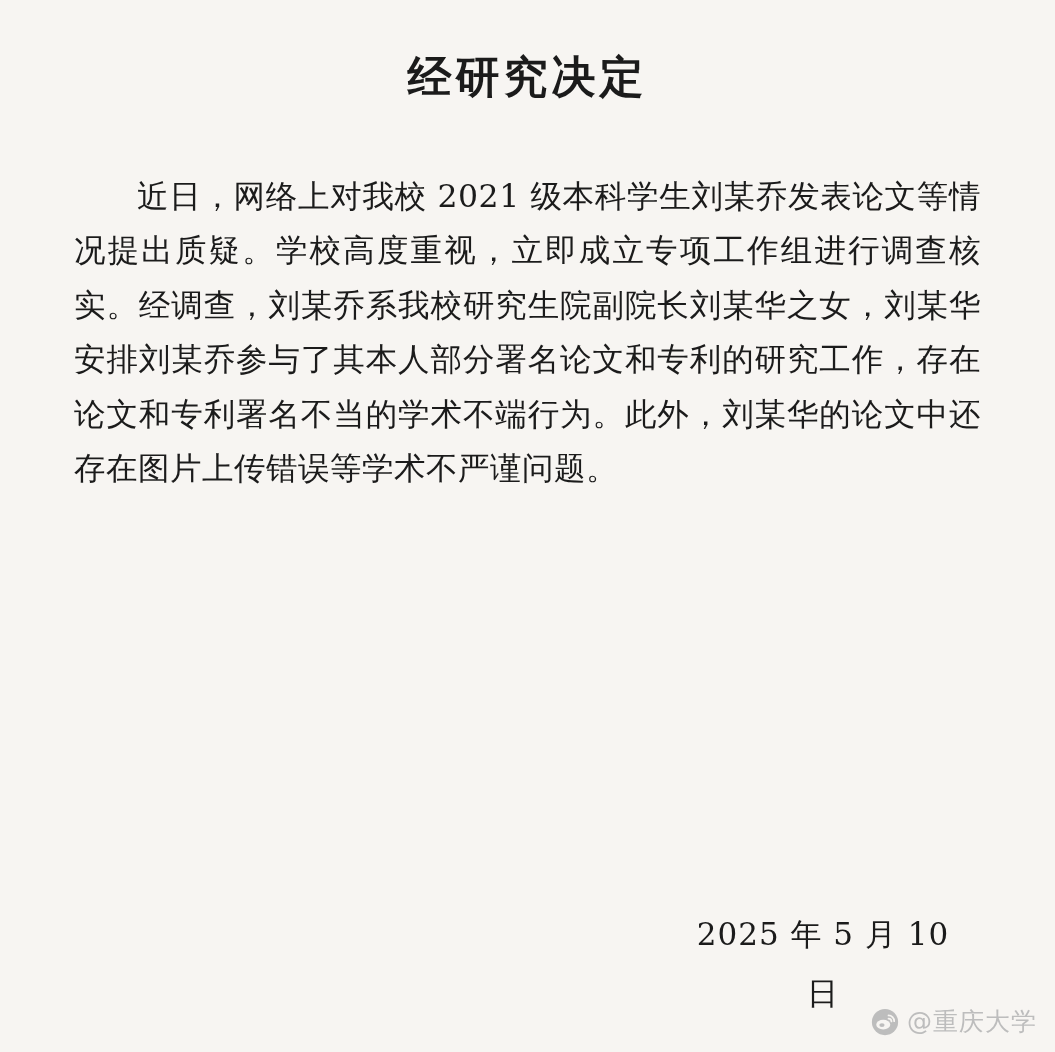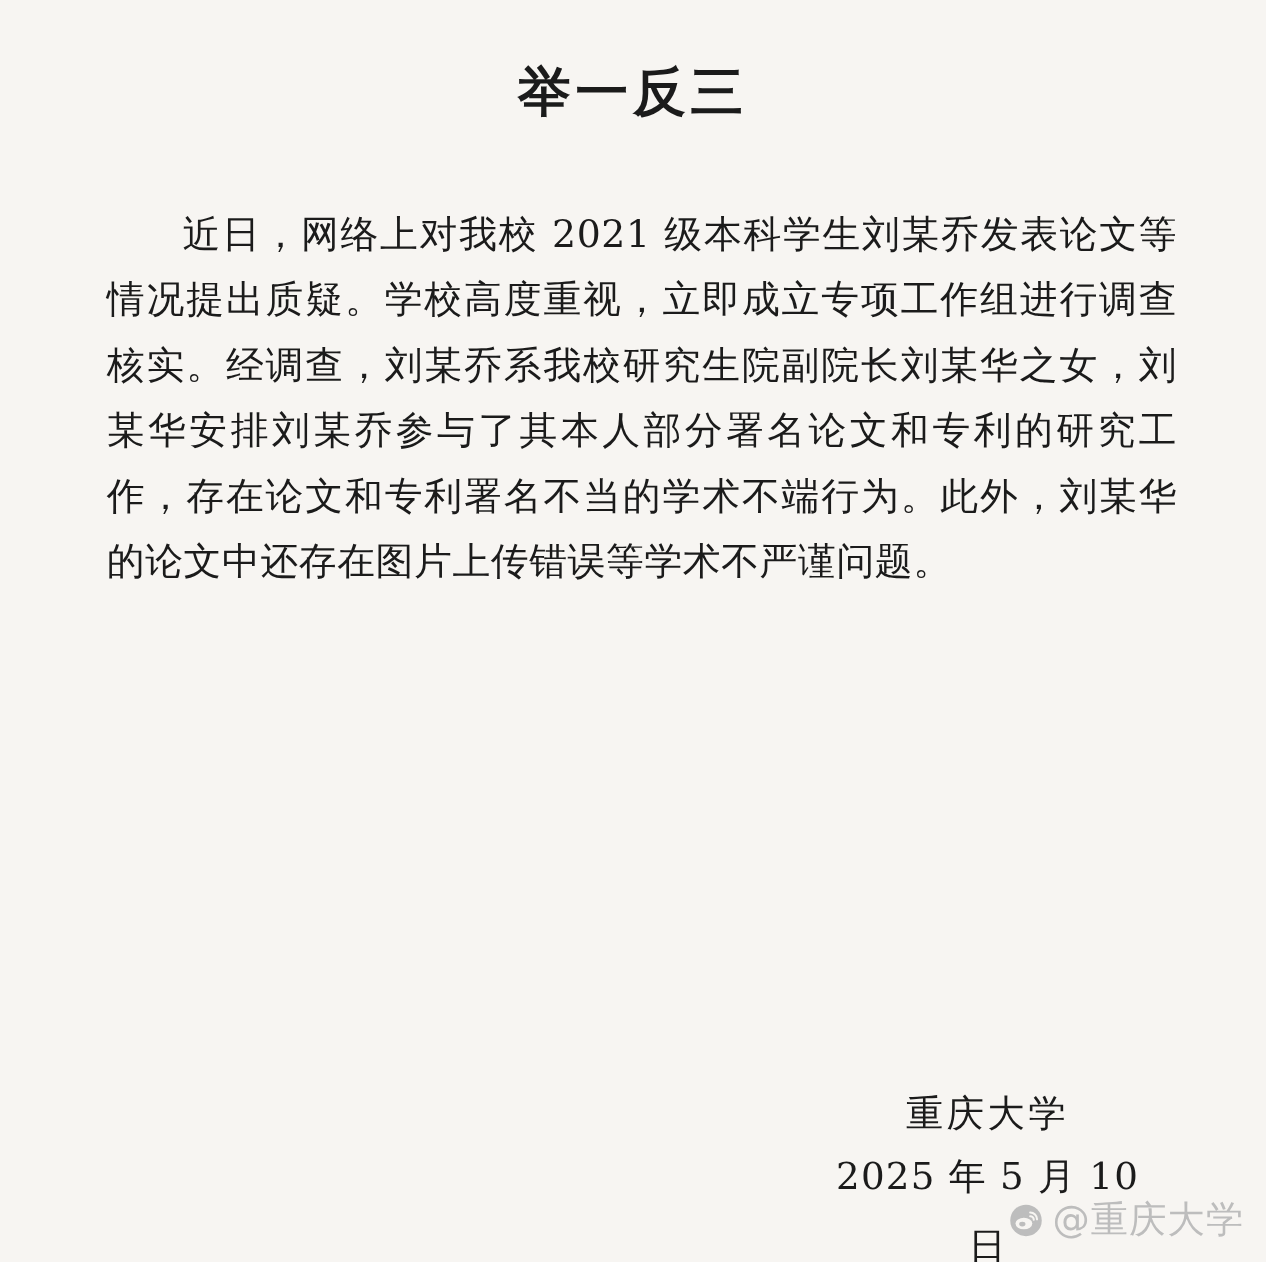--- a/index.html
+++ b/index.html
@@ -32,21 +32,21 @@
   }
   .body-block {
     margin: 62px 74px 0 74px;
   }
   .para {
     font-size: 31.5px;
     line-height: 1.73;
     text-align: justify;
     text-justify: inter-ideograph;
     text-indent: 2em;
-    margin: 0 0 6px 15px;
+    margin: 0 0 6px 0;
     letter-spacing: 0.5px;
   }
   .signature {
     position: absolute;
     right: 92px;
     top: 905px;
     text-align: center;
     width: 280px;
   }
   .sig-org {
@@ -60,44 +60,43 @@
     line-height: 1.9;
   }
   .watermark {
     position: absolute;
     right: 18px;
     bottom: 14px;
     display: flex;
     align-items: center;
     gap: 8px;
     color: #bdbdbd;
-    font-size: 31px;
+    font-size: 25px;
     font-family: "DejaVu Sans", "Liberation Sans", sans-serif;
     letter-spacing: 1px;
   }
   .wb-logo {
     width: 28px;
     height: 28px;
     display: inline-block;
   }
   .wb-logo svg { display: block; }
 </style>
 </head>
 <body>
 
 <div class="page">
 
-  <h1 class="doc-title">举一反三</h1>
+  <h1 class="doc-title">经研究决定</h1>
 
   <div class="body-block">
     <p class="para">近日，网络上对我校 2021 级本科学生刘某乔发表论文等情况提出质疑。学校高度重视，立即成立专项工作组进行调查核实。经调查，刘某乔系我校研究生院副院长刘某华之女，刘某华安排刘某乔参与了其本人部分署名论文和专利的研究工作，存在论文和专利署名不当的学术不端行为。此外，刘某华的论文中还存在图片上传错误等学术不严谨问题。</p>
   </div>
 
   <div class="signature">
-    <div class="sig-org">重庆大学</div>
     <div class="sig-date">2025 年 5 月 10 日</div>
   </div>
 
   <div class="watermark">
     <span class="wb-logo">
       <svg viewBox="0 0 32 32" width="28" height="28" aria-hidden="true">
         <circle cx="16" cy="16" r="15" fill="#bdbdbd"></circle>
         <ellipse cx="14" cy="19" rx="8" ry="5.5" fill="#f7f5f2"></ellipse>
         <ellipse cx="12.5" cy="19.5" rx="3" ry="2.2" fill="#bdbdbd"></ellipse>
         <path d="M20 8.5c3.6 0 6.5 2.9 6.5 6.5" stroke="#f7f5f2" stroke-width="2" fill="none" stroke-linecap="round"></path>

